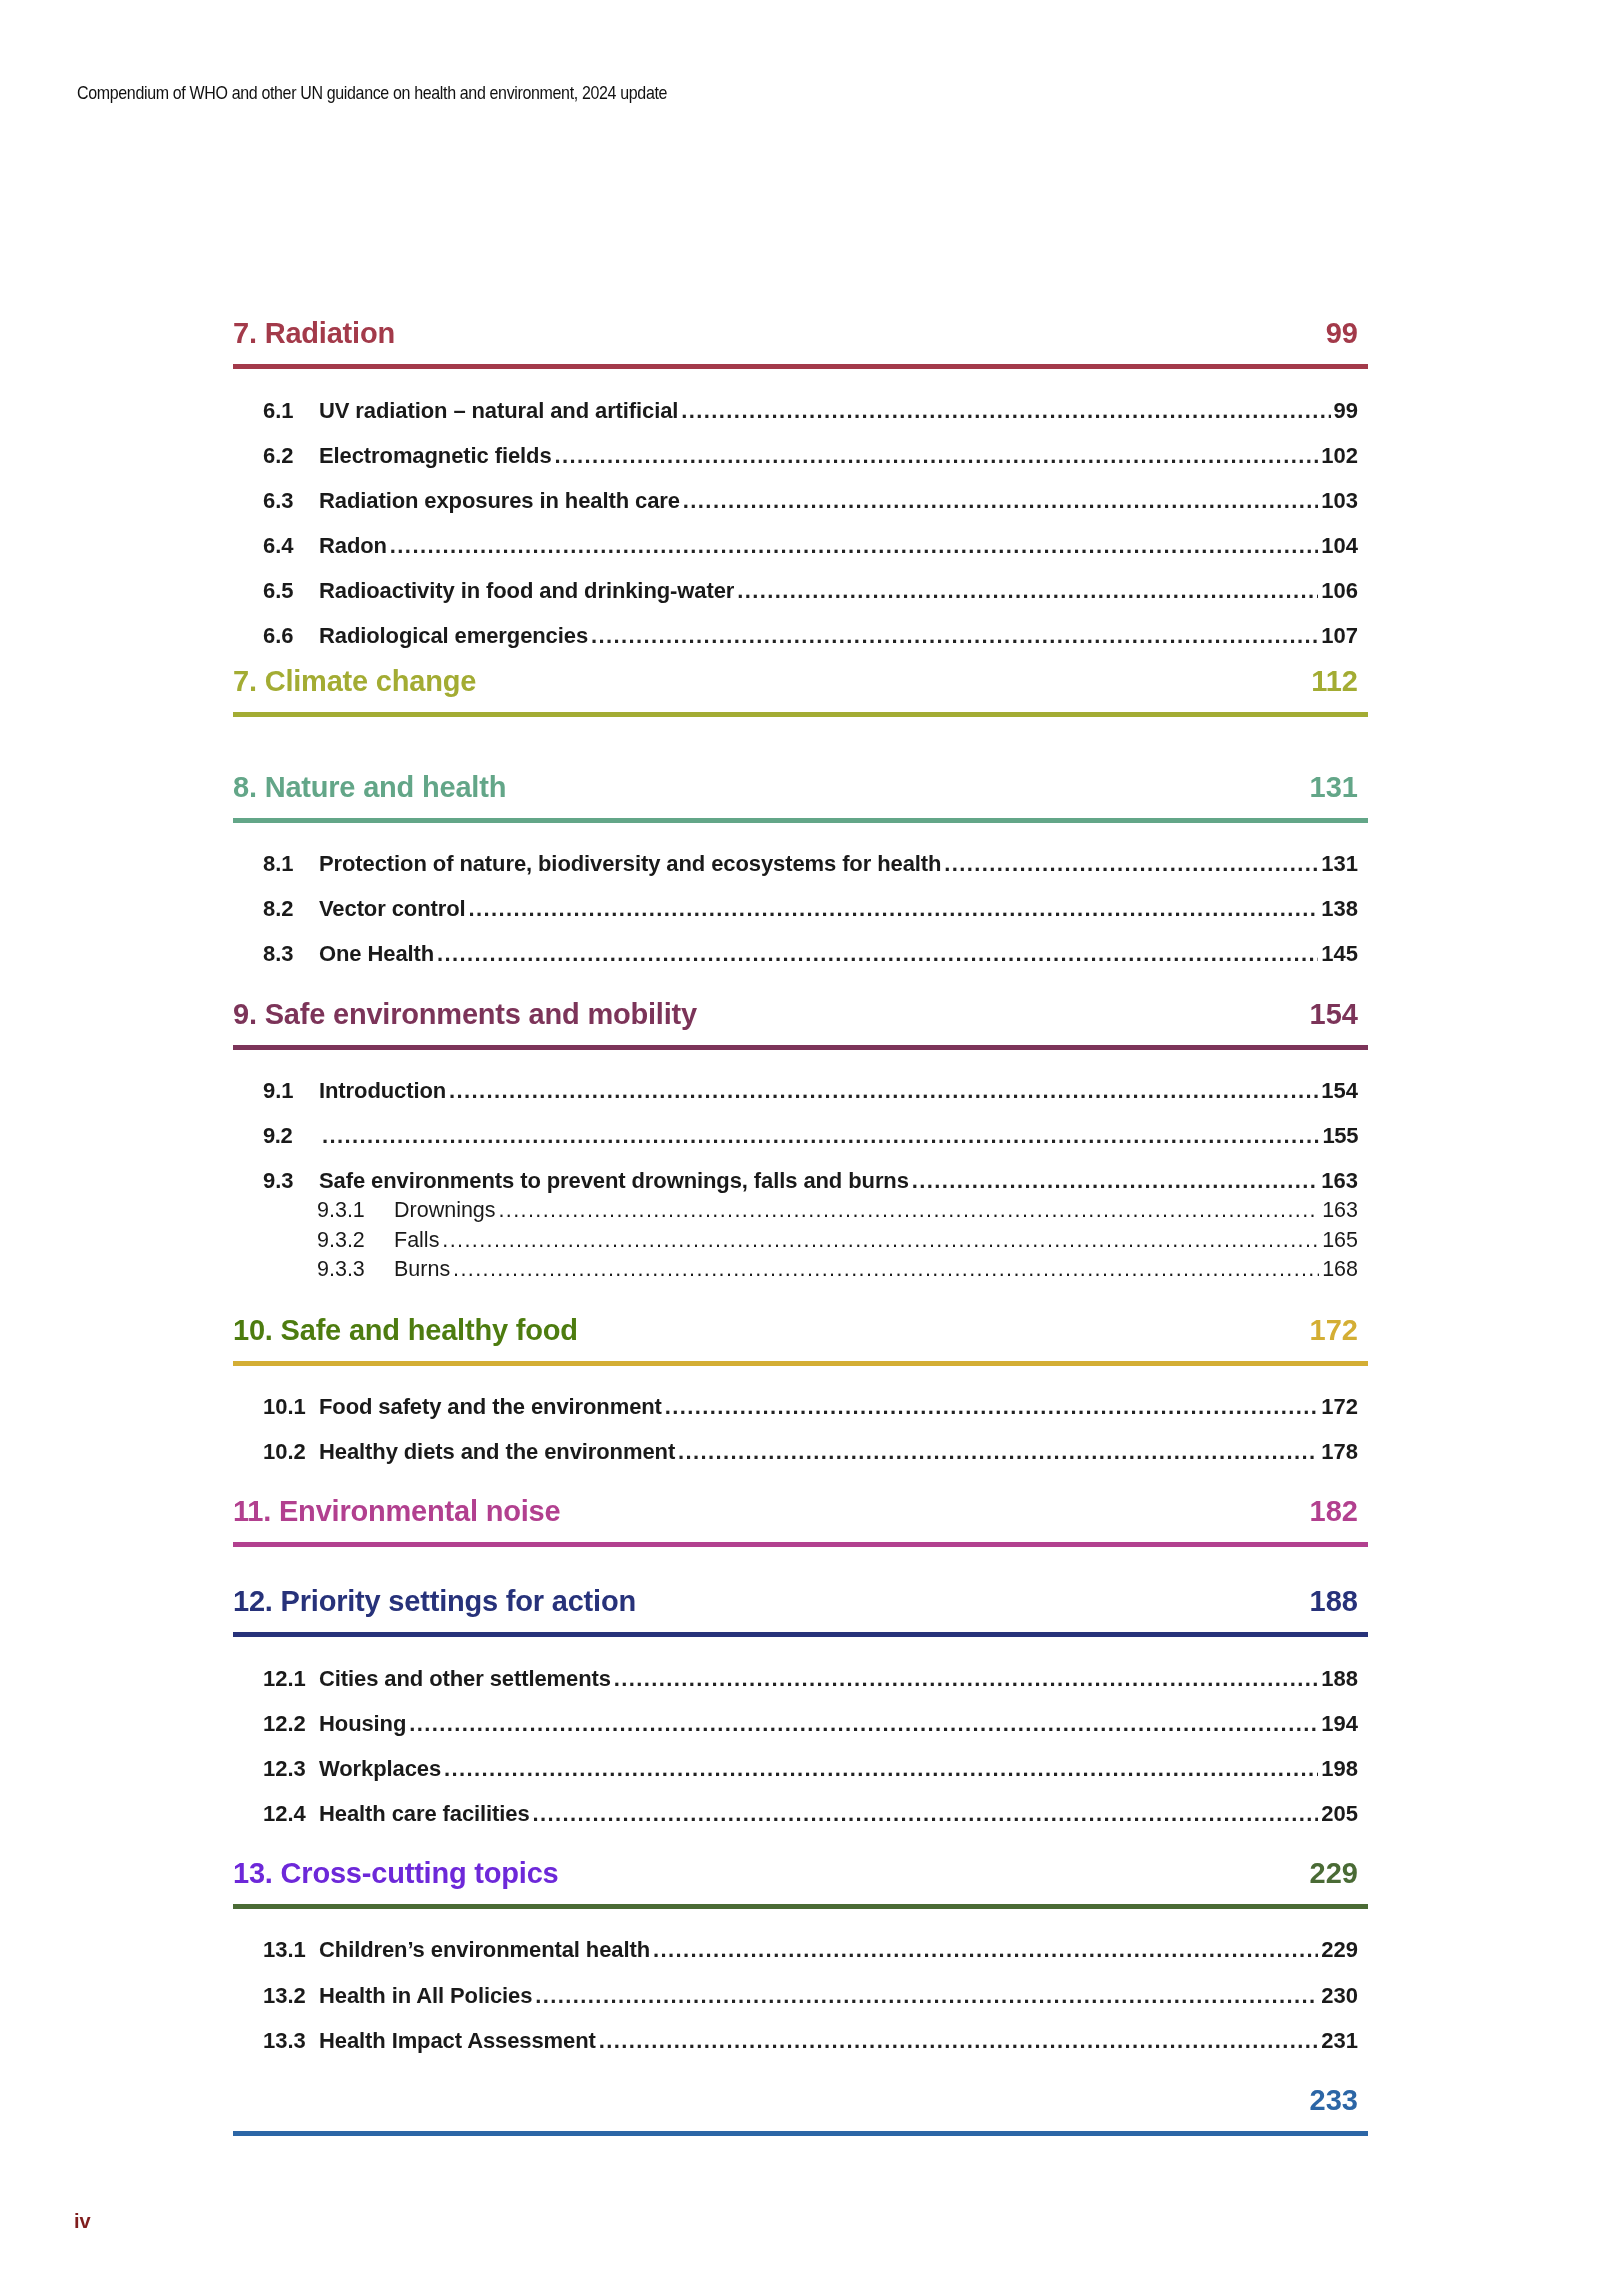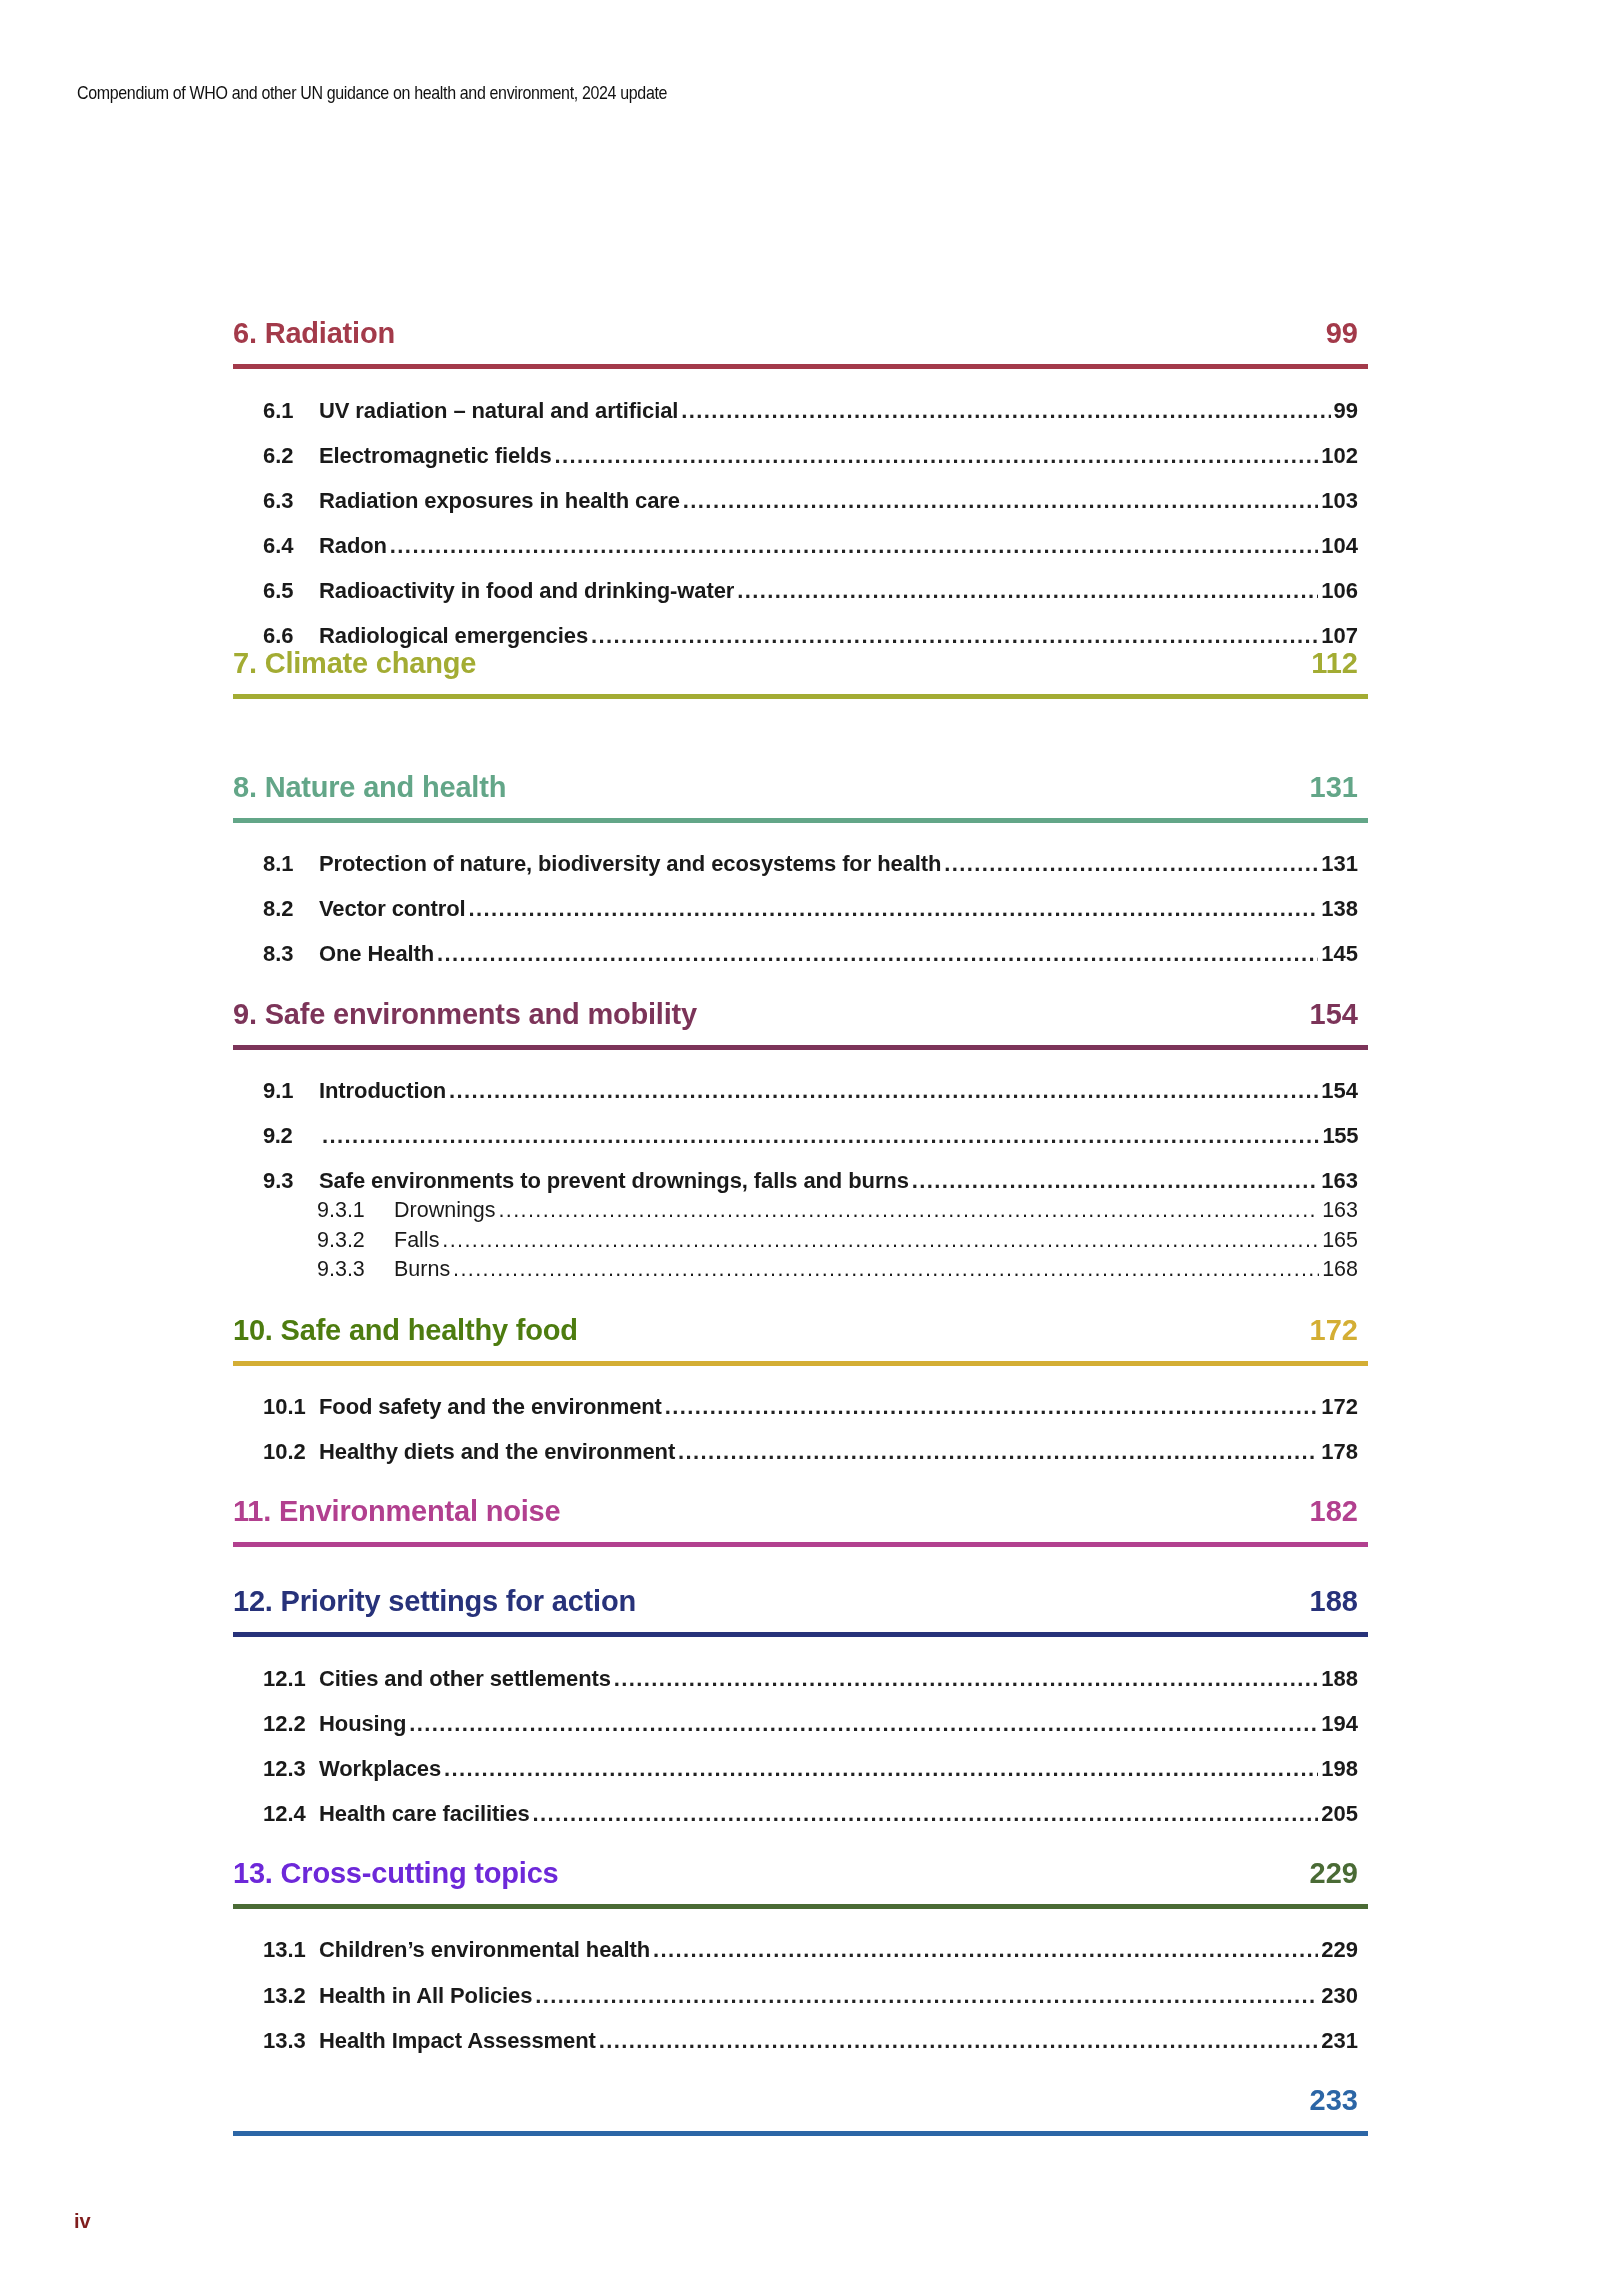--- a/index.html
+++ b/index.html
@@ -30,21 +30,21 @@
   .folio { position: absolute; left: 74px; top: 2210px; font-size: 20px; color: #7f1d1d; font-weight: bold; }
 </style>
 </head>
 <body>
 
 <div class="running-header">Compendium of WHO and other UN guidance on health and environment, 2024 update</div>
 
 <div class="toc">
 
   <div class="h" style="top:312px">
-    <span class="title" style="color:#A33A4A">6. Radiation</span>
+    <span class="title" style="color:#A33A4A">7. Radiation</span>
     <span class="page" style="color:#A33A4A">99</span>
     <div class="rule" style="background:#A33A4A"></div>
   </div>
   <div class="item" style="top:396px">
       <span class="num">6.1</span>
       <span class="txt">UV radiation – natural and artificial</span>
       <span class="dots">..........................................................................................................................................................................................................................................................</span>
       <span class="pg">99</span>
     </div>
   <div class="item" style="top:441px">
@@ -71,21 +71,21 @@
       <span class="dots">..........................................................................................................................................................................................................................................................</span>
       <span class="pg">106</span>
     </div>
   <div class="item" style="top:621px">
       <span class="num">6.6</span>
       <span class="txt">Radiological emergencies</span>
       <span class="dots">..........................................................................................................................................................................................................................................................</span>
       <span class="pg">107</span>
     </div>
 
-  <div class="h" style="top:642px">
+  <div class="h" style="top:660px">
     <span class="title" style="color:#A3AC33">7. Climate change</span>
     <span class="page" style="color:#A3AC33">112</span>
     <div class="rule" style="background:#A3AC33"></div>
   </div>
 
   <div class="h" style="top:766px">
     <span class="title" style="color:#63A688">8. Nature and health</span>
     <span class="page" style="color:#63A688">131</span>
     <div class="rule" style="background:#63A688"></div>
   </div>

